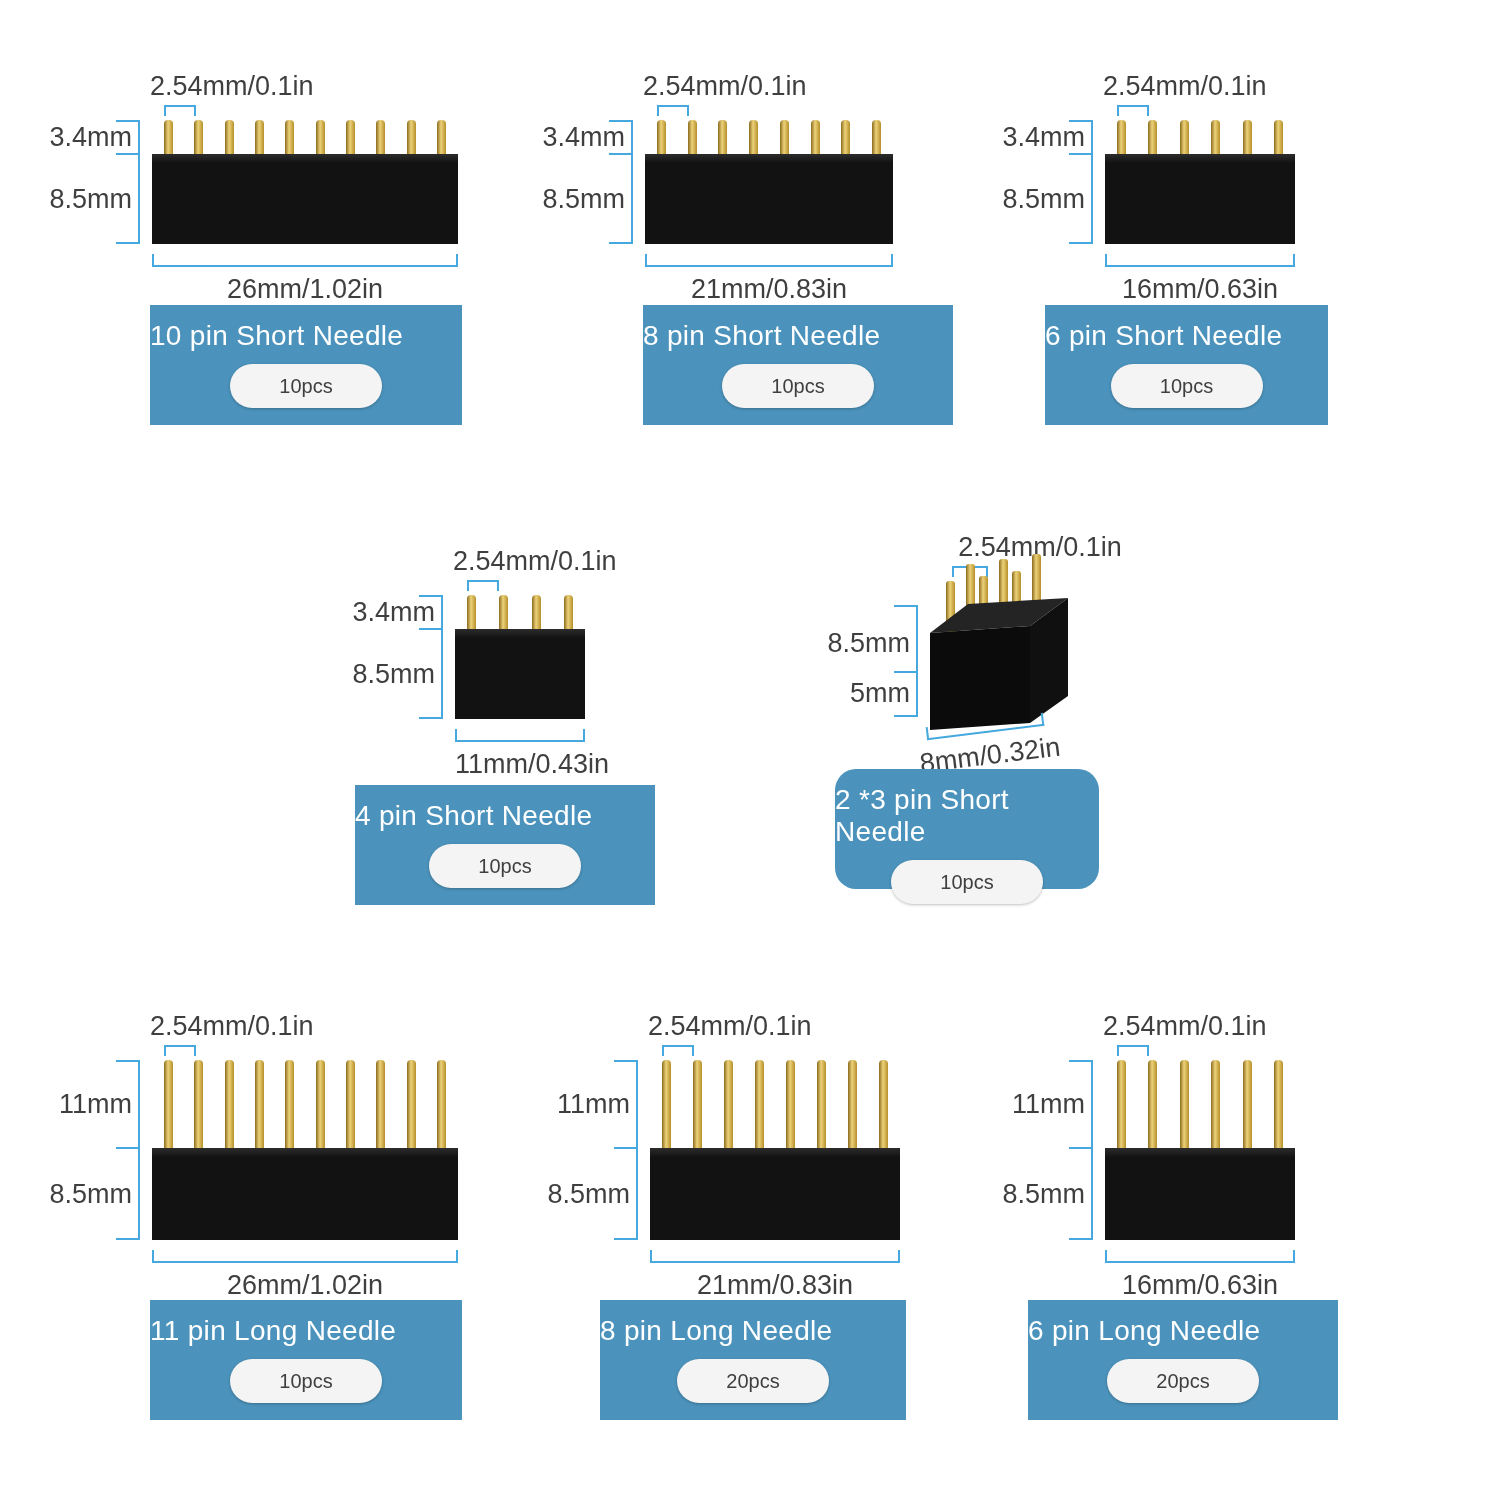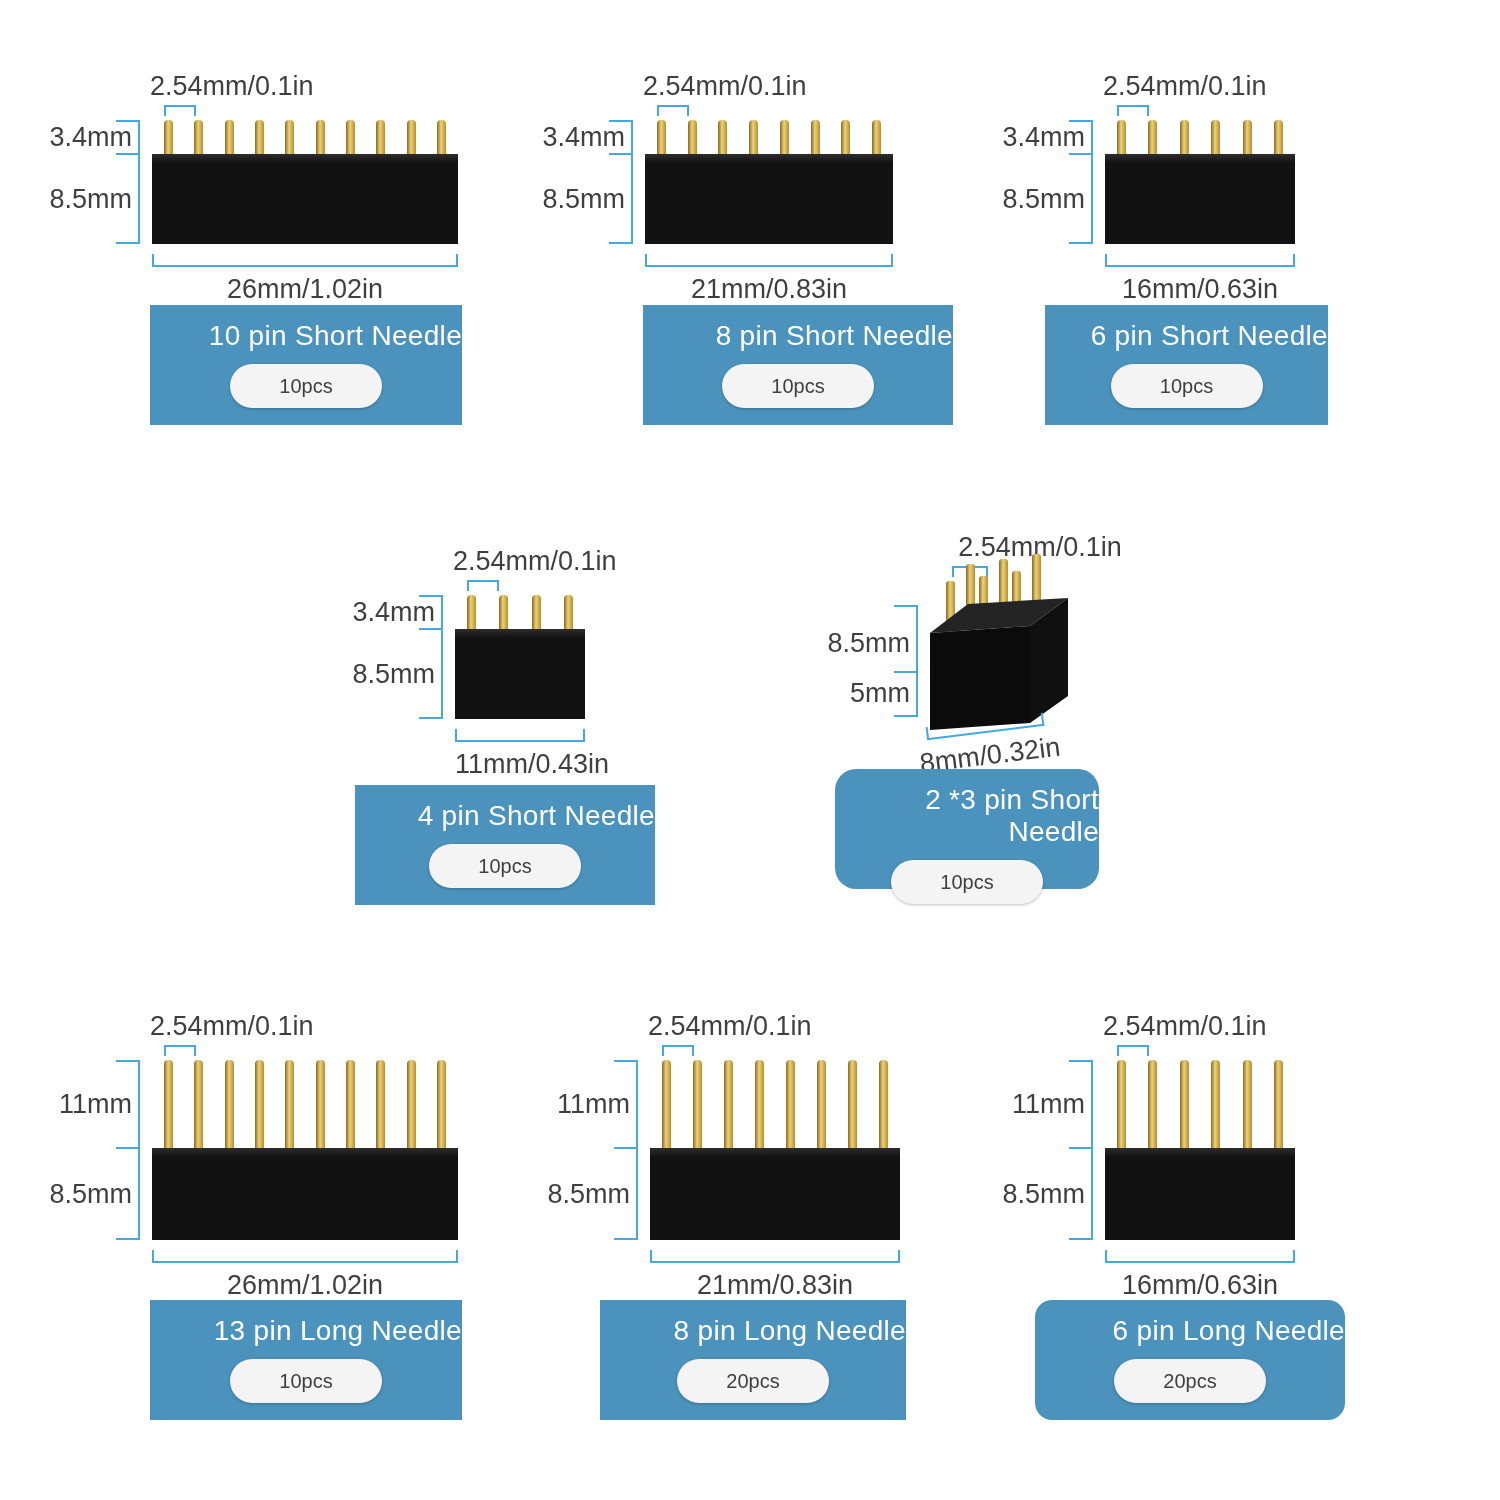--- a/index.html
+++ b/index.html
@@ -41,21 +41,21 @@
   .vlab-body{top:calc(55px + var(--ph) + (var(--bh) / 2) - 17px);}
 
   
   .wline{position:absolute;left:150px;top:calc(55px + var(--ph) + var(--bh) + 10px);
     width:var(--bw);height:13px;border:2px solid var(--dim-line,#45a8de);border-top:none;}
   .wlab{left:150px;width:var(--bw);text-align:center;
     top:calc(55px + var(--ph) + var(--bh) + 28px);}
 
   
   .label-box{position:absolute;height:120px;background:var(--label-bg,#4b93bc);}
-  .label-name{margin-top:15px;text-align:right;font-size:28px;letter-spacing:.3px;
+  .label-name{margin-top:15px;text-align:left;font-size:28px;letter-spacing:.3px;
     color:var(--label-text,#ffffff);}
   .qty-pill{margin:12px auto 0;width:152px;height:44px;border-radius:22px;
     background:var(--pill-bg,#f4f4f4);display:flex;align-items:center;justify-content:center;
     box-shadow:0 1px 3px rgba(0,0,0,.25);}
   .qty-text{font-size:20px;color:var(--pill-text,#3f3f3f);}
 
   
   .b-pitch{left:85px;top:0;width:250px;text-align:center;}
   .b-bracket{left:122px;top:36px;width:36px;}
   .b-svg{position:absolute;left:70px;top:8px;}
@@ -251,21 +251,21 @@
   <div class="vline">
     <i class="tick tk-top"></i>
     <i class="tick tk-mid"></i>
     <i class="tick tk-bot"></i>
   </div>
   <div class="dtext vlab vlab-pin">11mm</div>
   <div class="dtext vlab vlab-body">8.5mm</div>
   <div class="wline"></div>
   <div class="dtext wlab">26mm/1.02in</div>
   <div class="label-box" style="left:148px;top:295px;width:312px;">
-    <div class="label-name">13 pin Long Needle</div>
+    <div class="label-name">11 pin Long Needle</div>
     <div class="qty-pill">
       <span class="qty-text">10pcs</span>
     </div>
   </div>
 </section>
 
 <section class="item long" style="left:500px;top:1005px;width:440px;height:480px;--bw:250px;">
   <div class="dtext pitch-label">2.54mm/0.1in</div>
   <div class="pitch-bracket"></div>
   <div class="pins">
@@ -310,19 +310,19 @@
   <div class="cbody"></div>
   <div class="vline">
     <i class="tick tk-top"></i>
     <i class="tick tk-mid"></i>
     <i class="tick tk-bot"></i>
   </div>
   <div class="dtext vlab vlab-pin">11mm</div>
   <div class="dtext vlab vlab-body">8.5mm</div>
   <div class="wline"></div>
   <div class="dtext wlab">16mm/0.63in</div>
-  <div class="label-box" style="left:80px;top:295px;width:310px;border-radius:17px;">
+  <div class="label-box" style="left:73px;top:295px;width:310px;">
     <div class="label-name">6 pin Long Needle</div>
     <div class="qty-pill">
       <span class="qty-text">20pcs</span>
     </div>
   </div>
 </section>
 
 </body></html>

